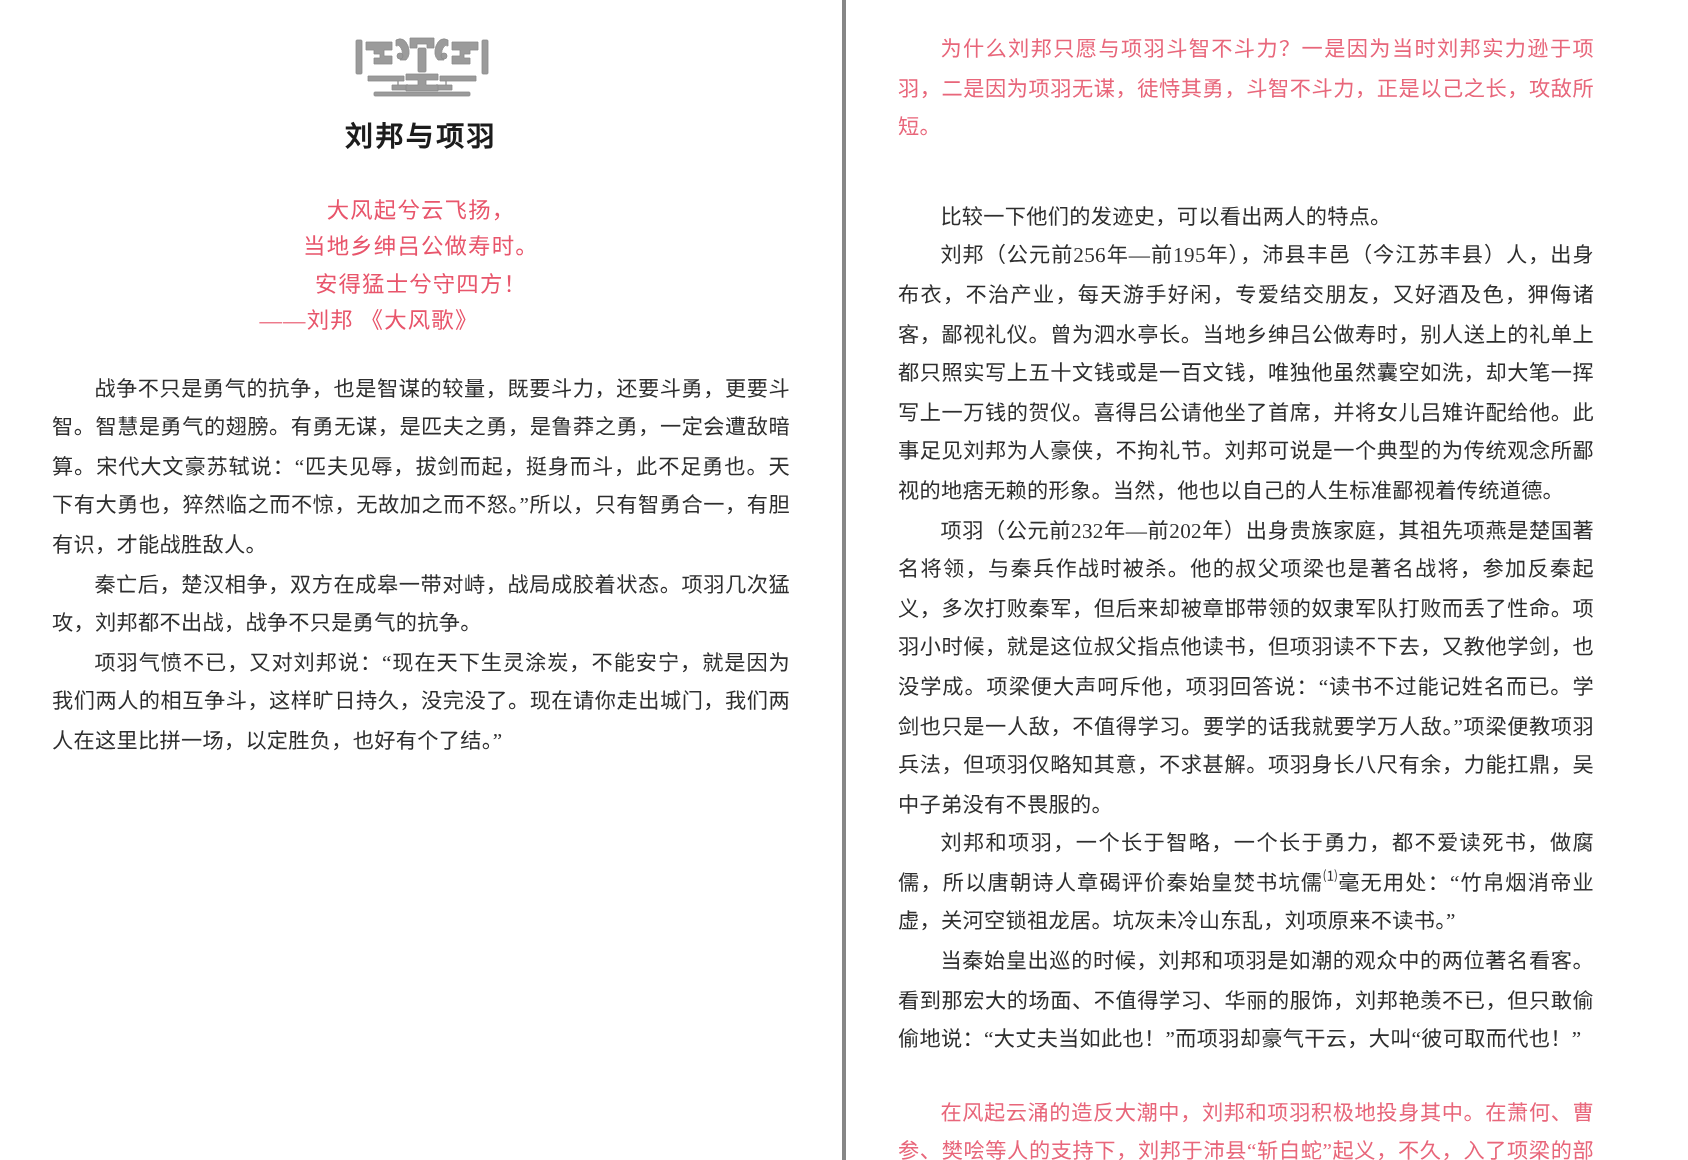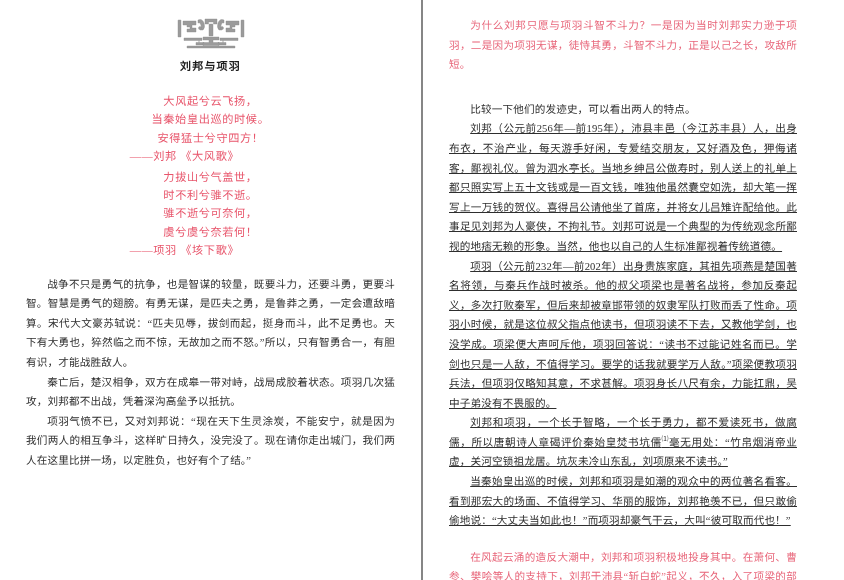--- a/index.html
+++ b/index.html
@@ -50,21 +50,21 @@
     padding-top: 17px;
   }
   .ornament {
     display: block;
     margin: 0 auto;
     width: 68px;
     height: 34px;
   }
   .chapter-title {
     margin: 6px 0 0 0;
-    font-size: 11px;
+    font-size: 14px;
     font-weight: bold;
     letter-spacing: 1.2px;
     color: #1c1c1c;
     font-family: "Liberation Serif", "DejaVu Serif", serif;
   }
 
   
   .poem-block {
     margin-top: 19px;
     text-align: center;
@@ -99,21 +99,21 @@
     letter-spacing: 0.15px;
     color: #2e2e2e;
   }
   p.para.red {
     color: #e8667a;
   }
   .page-right .lead-red {
     margin-top: 16px;
   }
   .rblock { margin-top: 16px; }
-  .rblock p.para + p.para { margin-top: 0; text-decoration: underline; }
+  .rblock p.para + p.para { margin-top: 0; }
   .spacer-sm { height: 9px; }
   .spacer-md { height: 17px; }
   sup.fn {
     font-size: 7px;
     vertical-align: super;
     line-height: 0;
     letter-spacing: 0;
   }
 </style>
 </head>
@@ -142,36 +142,29 @@
           <rect x="20" y="58" width="96" height="4" rx="1"></rect>
           <circle cx="46" cy="22" r="3"></circle>
           <circle cx="90" cy="22" r="3"></circle>
         </g>
       </svg>
       <div class="chapter-title">刘邦与项羽</div>
     </div>
 
     <div class="poem-block">
       <div class="poem-line">大风起兮云飞扬，</div>
-      <div class="poem-line">当秦始皇出巡的时候。</div>
+      <div class="poem-line">当地乡绅吕公做寿时。</div>
       <div class="poem-line">安得猛士兮守四方！</div>
       <div class="poem-attrib">——刘邦 《大风歌》</div>
     </div>
 
-    <div class="poem-block" style="margin-top:2px">
-      <div class="poem-line">力拔山兮气盖世，</div>
-      <div class="poem-line">时不利兮骓不逝。</div>
-      <div class="poem-line">骓不逝兮可奈何，</div>
-      <div class="poem-line">虞兮虞兮奈若何！</div>
-      <div class="poem-attrib">——项羽 《垓下歌》</div>
-    </div>
 
     <div class="body-block">
       <p class="para">战争不只是勇气的抗争，也是智谋的较量，既要斗力，还要斗勇，更要斗智。智慧是勇气的翅膀。有勇无谋，是匹夫之勇，是鲁莽之勇，一定会遭敌暗算。宋代大文豪苏轼说：“匹夫见辱，拔剑而起，挺身而斗，此不足勇也。天下有大勇也，猝然临之而不惊，无故加之而不怒。”所以，只有智勇合一，有胆有识，才能战胜敌人。</p>
-      <p class="para">秦亡后，楚汉相争，双方在成皋一带对峙，战局成胶着状态。项羽几次猛攻，刘邦都不出战，凭着深沟高垒予以抵抗。</p>
+      <p class="para">秦亡后，楚汉相争，双方在成皋一带对峙，战局成胶着状态。项羽几次猛攻，刘邦都不出战，战争不只是勇气的抗争。</p>
       <p class="para">项羽气愤不已，又对刘邦说：“现在天下生灵涂炭，不能安宁，就是因为我们两人的相互争斗，这样旷日持久，没完没了。现在请你走出城门，我们两人在这里比拼一场，以定胜负，也好有个了结。”</p>
 
     </div>
 
   </div>
 
   <div class="page page-right">
 
     <div class="lead-red">
       <p class="para red">为什么刘邦只愿与项羽斗智不斗力？一是因为当时刘邦实力逊于项羽，二是因为项羽无谋，徒恃其勇，斗智不斗力，正是以己之长，攻敌所短。</p>

